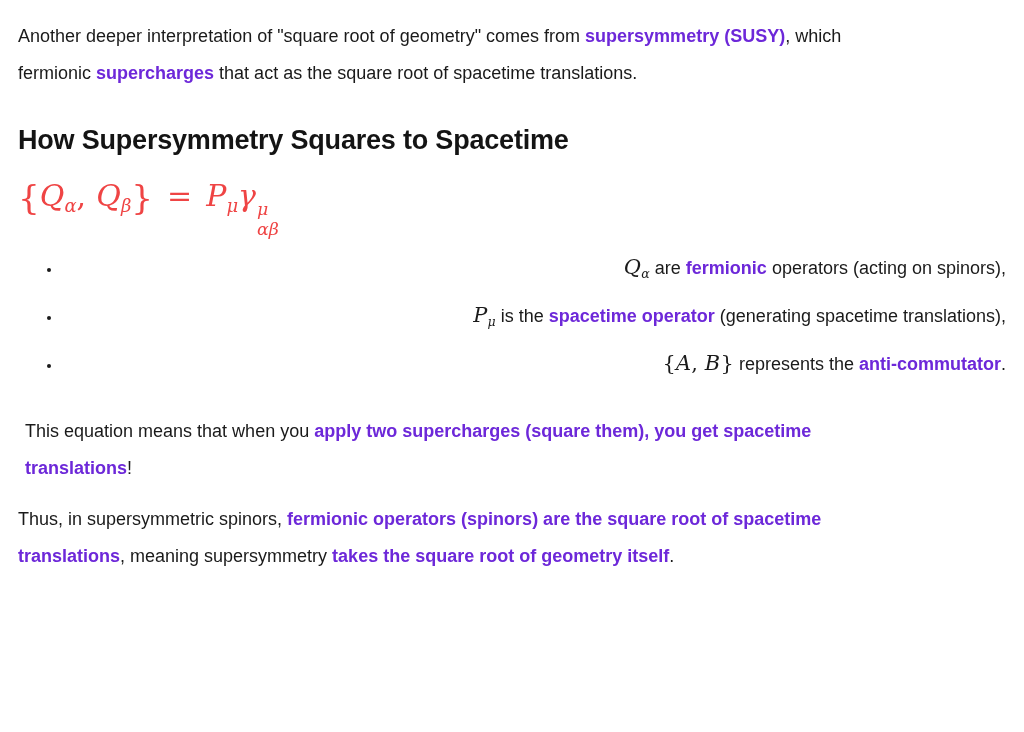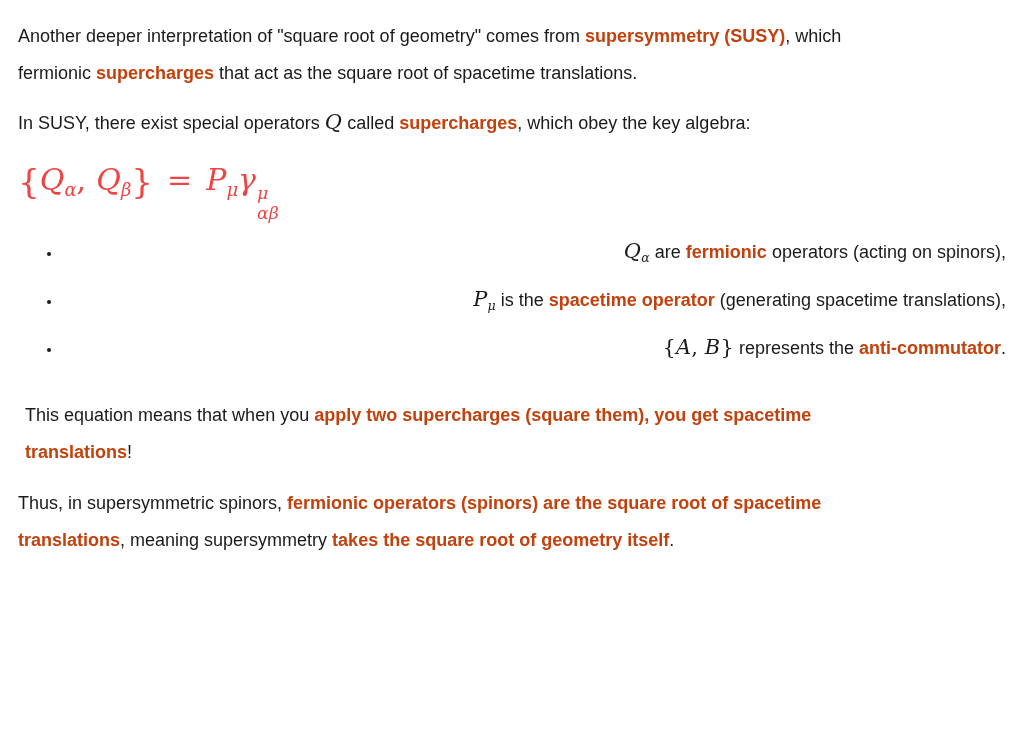--- a/index.html
+++ b/index.html
@@ -39,21 +39,21 @@
   }
   p.body {
     font-size: 18px;
     line-height: 37px;
     margin: 18px 0 0 0;
   }
   p.algebra-intro { margin-top: 12px; }
   p.where { margin-top: 26px; }
   p.conclusion { margin-top: 30px; margin-left: 7px; }
   p.final { margin-top: 14px; }
-  strong { font-weight: 700; color: #c2410c; }
+  strong { font-weight: 700; color: #6d28d9; }
 
   
   .imath {
     font-family: "DejaVu Serif", serif;
     font-style: italic;
     font-size: 1.16em;
     letter-spacing: 0.2px;
   }
   .mi {
     font-family: "DejaVu Serif", serif;
@@ -109,22 +109,22 @@
   }
 </style>
 </head>
 <body>
 
 <main class="doc">
 
 
   <p class="body"><span>Another deeper interpretation of "square root of geometry" comes from </span><strong>supersymmetry (SUSY)</strong><span>, which</span><br><span>fermionic </span><strong>supercharges</strong><span> that act as the square root of spacetime translations.</span></p>
 
+  <h2 class="subtitle">How Supersymmetry Squares to Spacetime</h2>
 
-  <p class="body algebra-intro"><span>In SUSY, there exist special operators </span><span class="imath">Q</span><span> called </span><strong>supercharges</strong><span>, which obey the key algebra:</span></p>
 
   <div class="equation"><span class="mbrace">{</span><span class="mi">Q</span><sub class="msub mi">α</sub><span class="mo mo-comma">,</span><span class="mi">Q</span><sub class="msub mi">β</sub><span class="mbrace">}</span><span class="mo mo-eq">=</span><span class="mi">P</span><sub class="msub mi">μ</sub><span class="mi">γ</span><span class="supsub">
         <span class="mi">μ</span>
         <span class="mi">αβ</span>
       </span></div>
 
 
   <ul class="bullets">
     <li><span class="imath"><span>Q</span><sub class="msub">α</sub></span><span> are </span><strong>fermionic</strong><span> operators (acting on spinors),</span></li>
     <li><span class="imath"><span>P</span><sub class="msub">μ</sub></span><span> is the </span><strong>spacetime operator</strong><span> (generating spacetime translations),</span></li>

